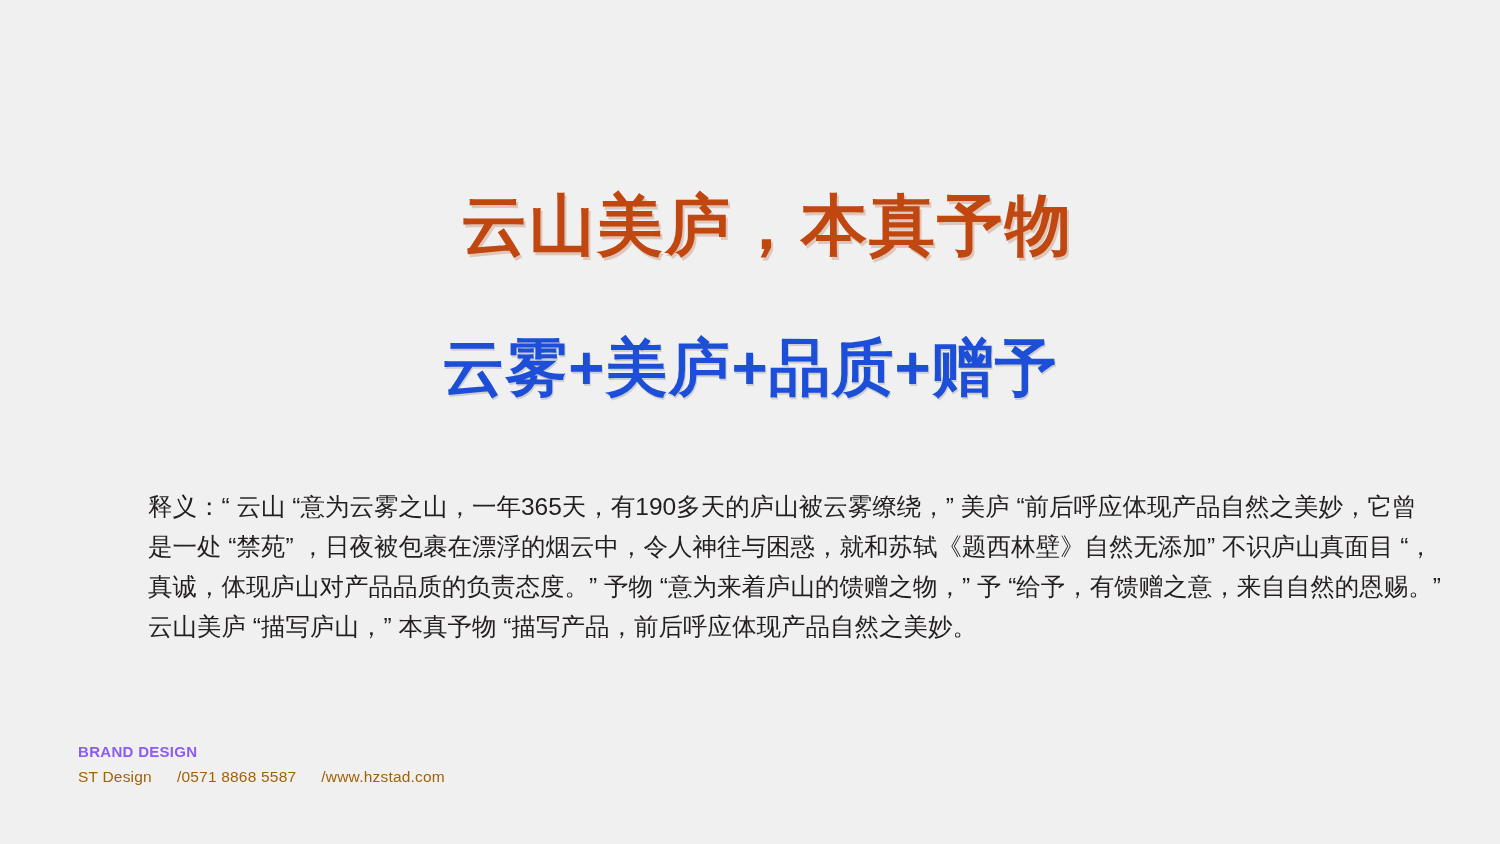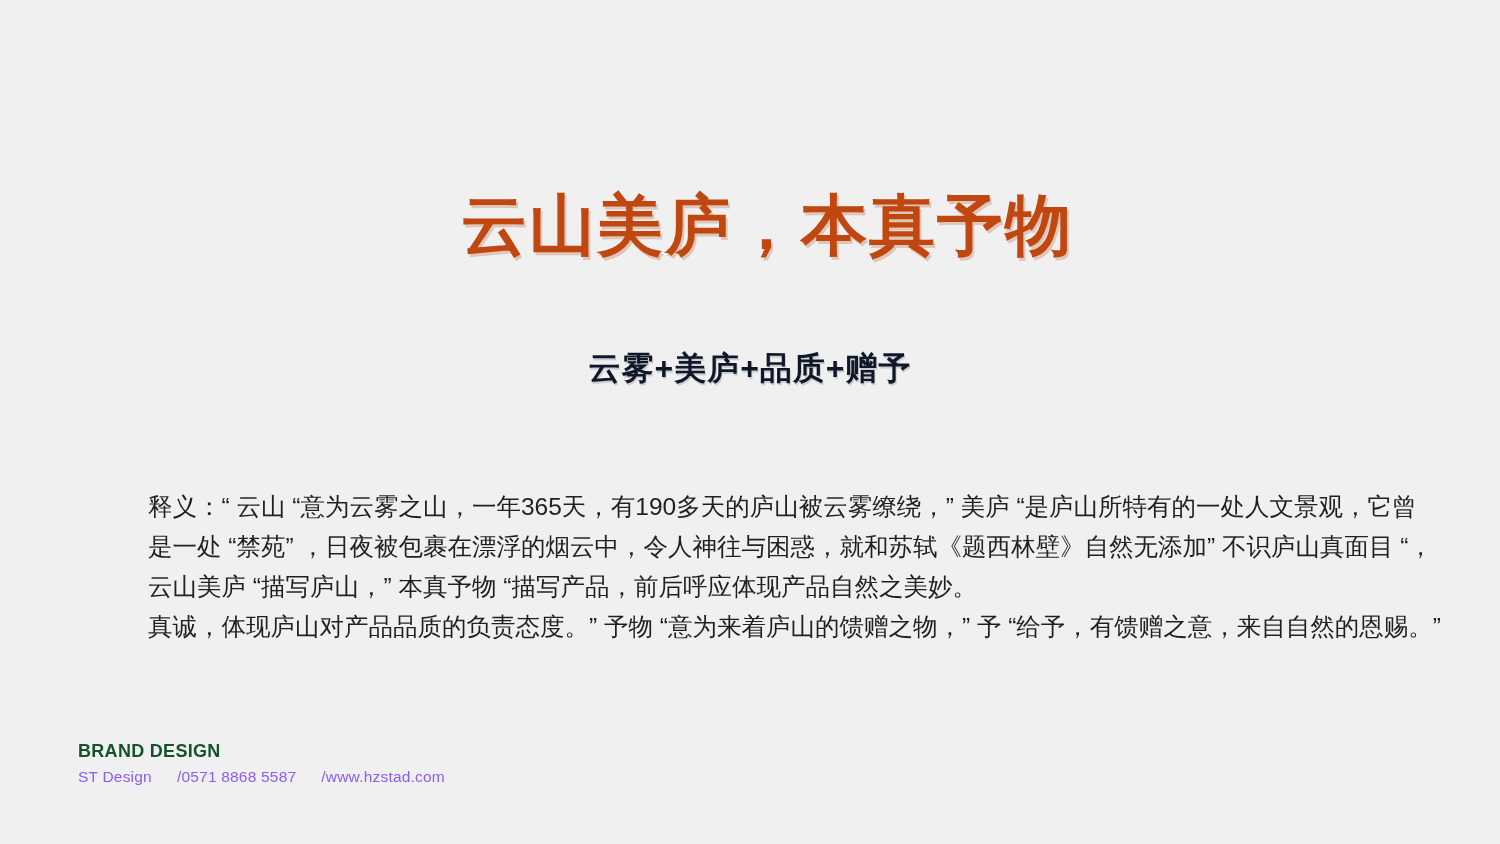--- a/index.html
+++ b/index.html
@@ -37,24 +37,24 @@
     white-space: nowrap;
   }
 
   
   .subtitle {
     position: absolute;
     left: 0;
     top: 336px;
     width: 1500px;
     text-align: center;
-    font-size: 32px;
+    font-size: 62px;
     line-height: 64px;
     font-weight: bold;
-    color: #0f172a;
+    color: #1d4ed8;
     letter-spacing: 1px;
     text-shadow: 1px 2px 0 rgba(120,120,120,0.28);
     white-space: nowrap;
   }
 
   
   .body-block {
     position: absolute;
     left: 148px;
     top: 487px;
@@ -72,31 +72,31 @@
   }
 
   
   .footer {
     position: absolute;
     left: 78px;
     top: 740px;
     width: 600px;
   }
   .footer-brand {
-    font-size: 18px;
+    font-size: 15px;
     line-height: 23px;
     font-weight: bold;
-    color: #14532d;
+    color: #8b5cf6;
     letter-spacing: 0.3px;
   }
   .footer-sub {
     margin-top: 4px;
     font-size: 15.5px;
     line-height: 20px;
-    color: #8b5cf6;
+    color: #a16207;
     letter-spacing: 0.2px;
     white-space: nowrap;
   }
   .footer-sub .seg {
     display: inline-block;
   }
   .footer-sub .gap {
     display: inline-block;
     width: 16px;
   }
@@ -104,24 +104,24 @@
 </head>
 <body>
 
 <div class="slide">
 
   <div class="title">云山美庐，本真予物</div>
 
   <div class="subtitle">云雾+美庐+品质+赠予</div>
 
   <div class="body-block">
-    <div class="body-line">释义：“ 云山 “意为云雾之山，一年365天，有190多天的庐山被云雾缭绕，” 美庐 “是庐山所特有的一处人文景观，它曾</div>
+    <div class="body-line">释义：“ 云山 “意为云雾之山，一年365天，有190多天的庐山被云雾缭绕，” 美庐 “前后呼应体现产品自然之美妙，它曾</div>
     <div class="body-line">是一处 “禁苑” ，日夜被包裹在漂浮的烟云中，令人神往与困惑，就和苏轼《题西林壁》自然无添加” 不识庐山真面目 “，</div>
+    <div class="body-line">真诚，体现庐山对产品品质的负责态度。” 予物 “意为来着庐山的馈赠之物，” 予 “给予，有馈赠之意，来自自然的恩赐。”</div>
     <div class="body-line last">云山美庐 “描写庐山，” 本真予物 “描写产品，前后呼应体现产品自然之美妙。</div>
-    <div class="body-line">真诚，体现庐山对产品品质的负责态度。” 予物 “意为来着庐山的馈赠之物，” 予 “给予，有馈赠之意，来自自然的恩赐。”</div>
   </div>
 
   <div class="footer">
     <div class="footer-brand">BRAND DESIGN</div>
     <div class="footer-sub">
       <span class="seg">ST Design</span>
       <span class="gap"></span>
       <span class="seg">/0571 8868 5587</span>
       <span class="gap"></span>
       <span class="seg">/www.hzstad.com</span>

